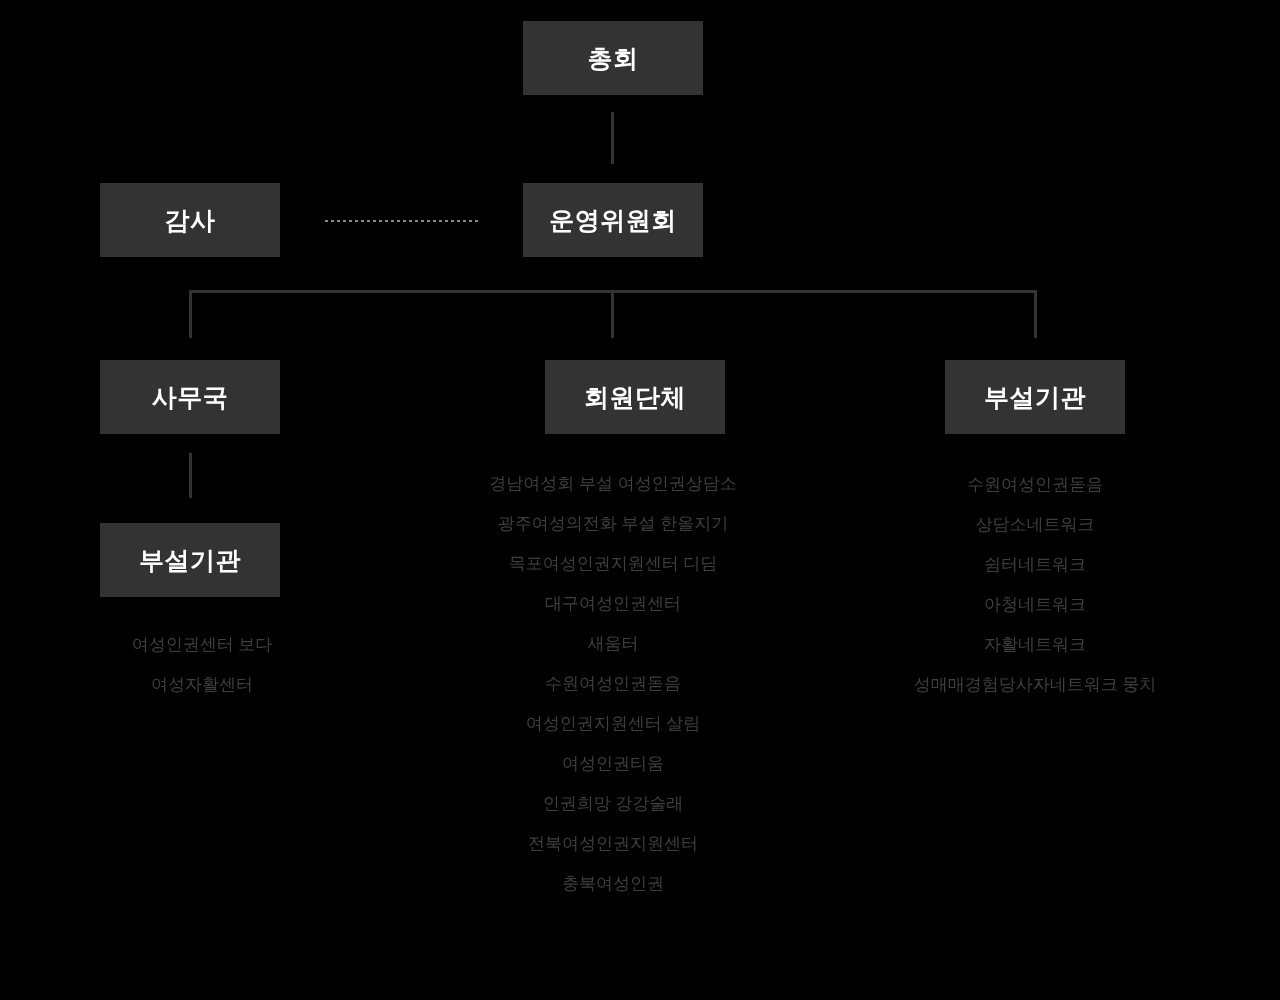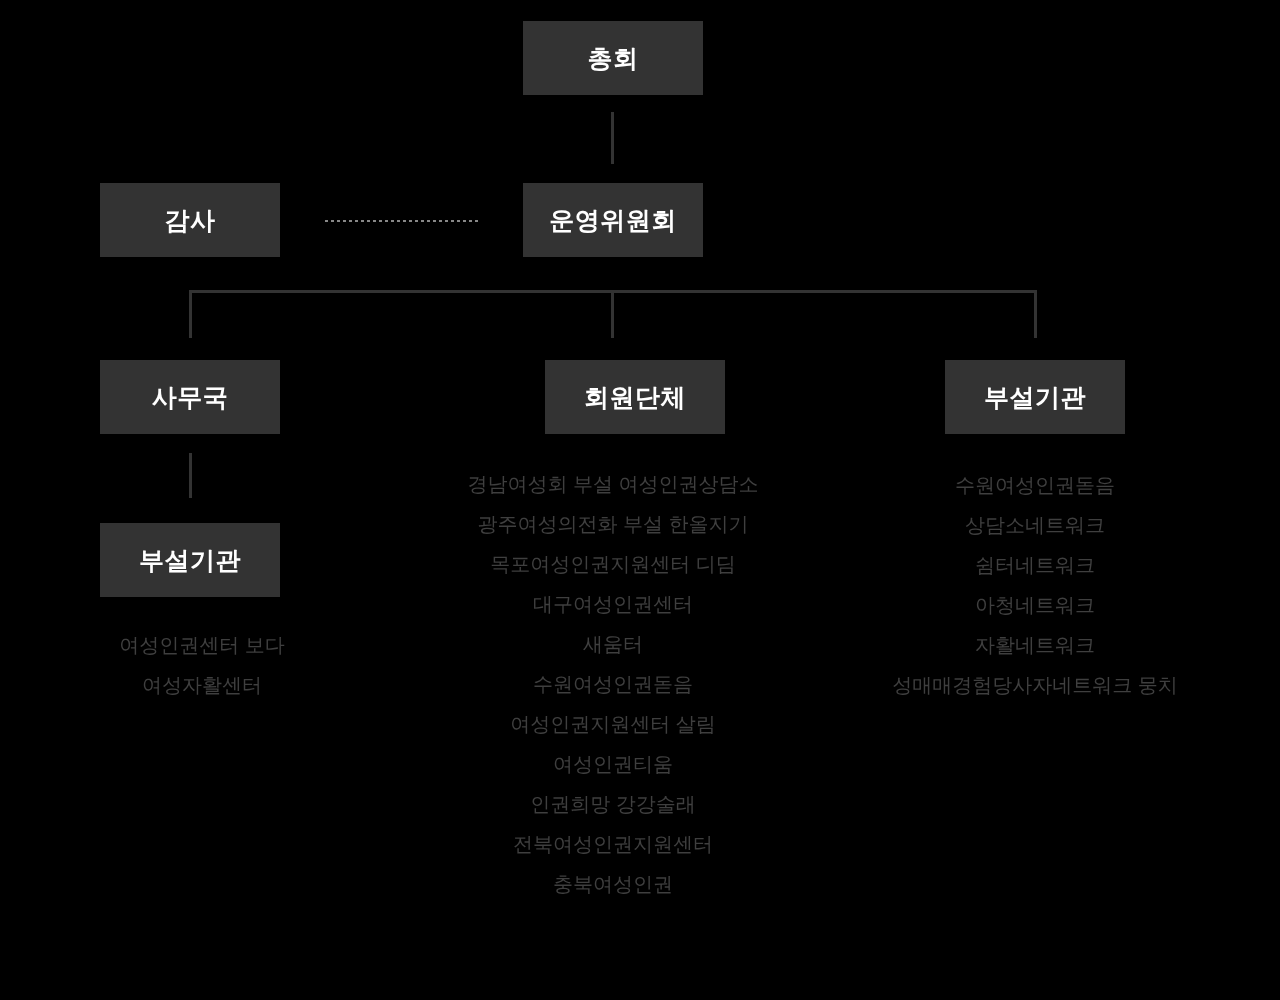--- a/index.html
+++ b/index.html
@@ -39,21 +39,21 @@
     background: repeating-linear-gradient(
       to right,
       var(--dotted-line, #888888) 0, var(--dotted-line, #888888) 3px,
       transparent 3px, transparent 6px
     );
   }
   .org-list {
     position: absolute;
     text-align: center;
     color: var(--list-text, #3f3f3f);
-    font-size: 20px;
+    font-size: 17px;
   }
   .org-list-item {
     height: 40px;
     line-height: 40px;
     white-space: nowrap;
   }
 </style>
 </head>
 <body>
 

